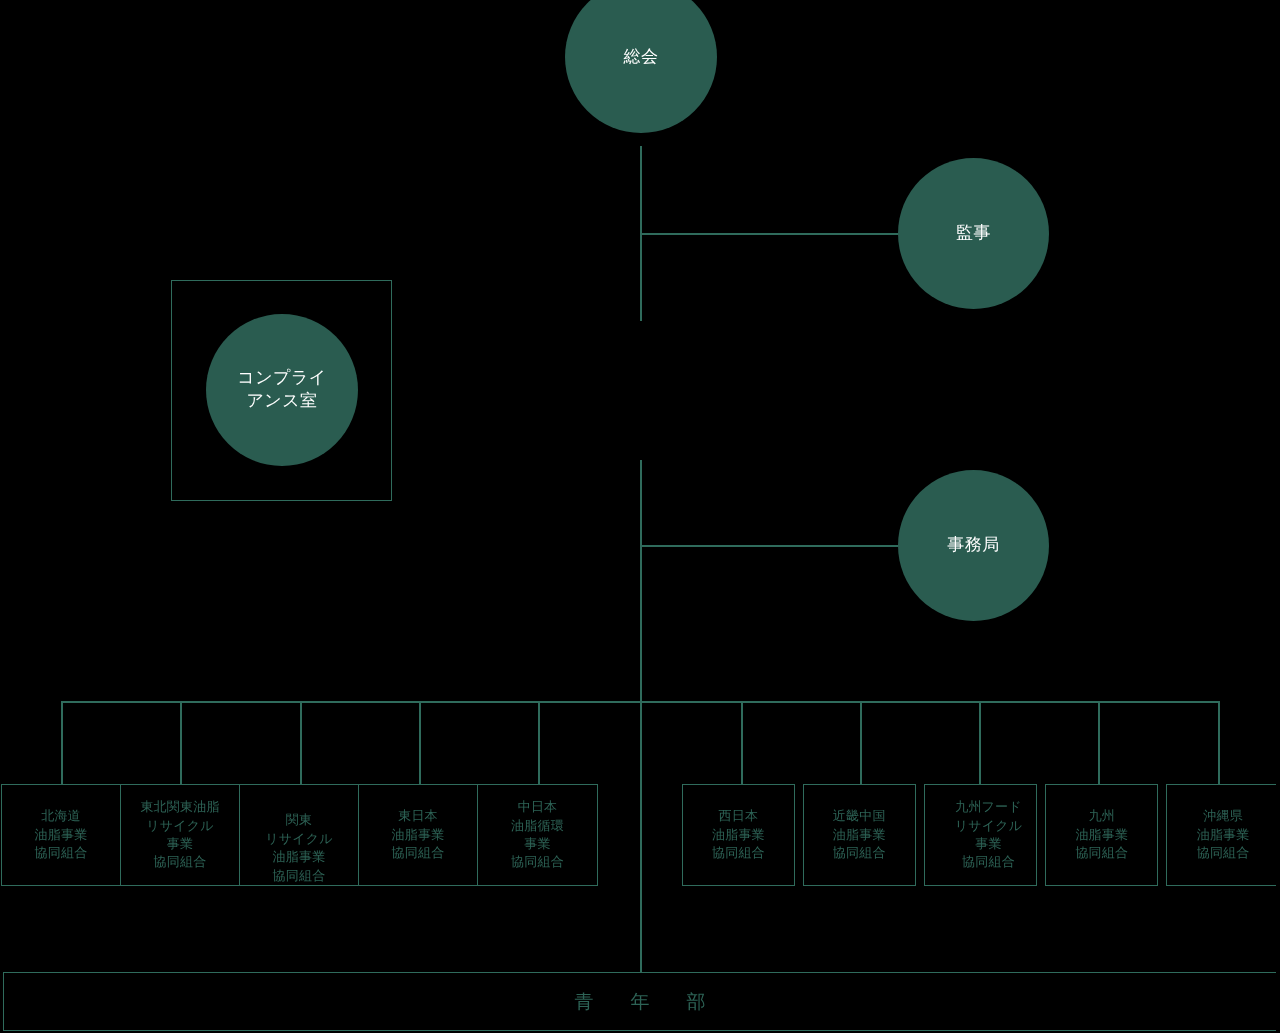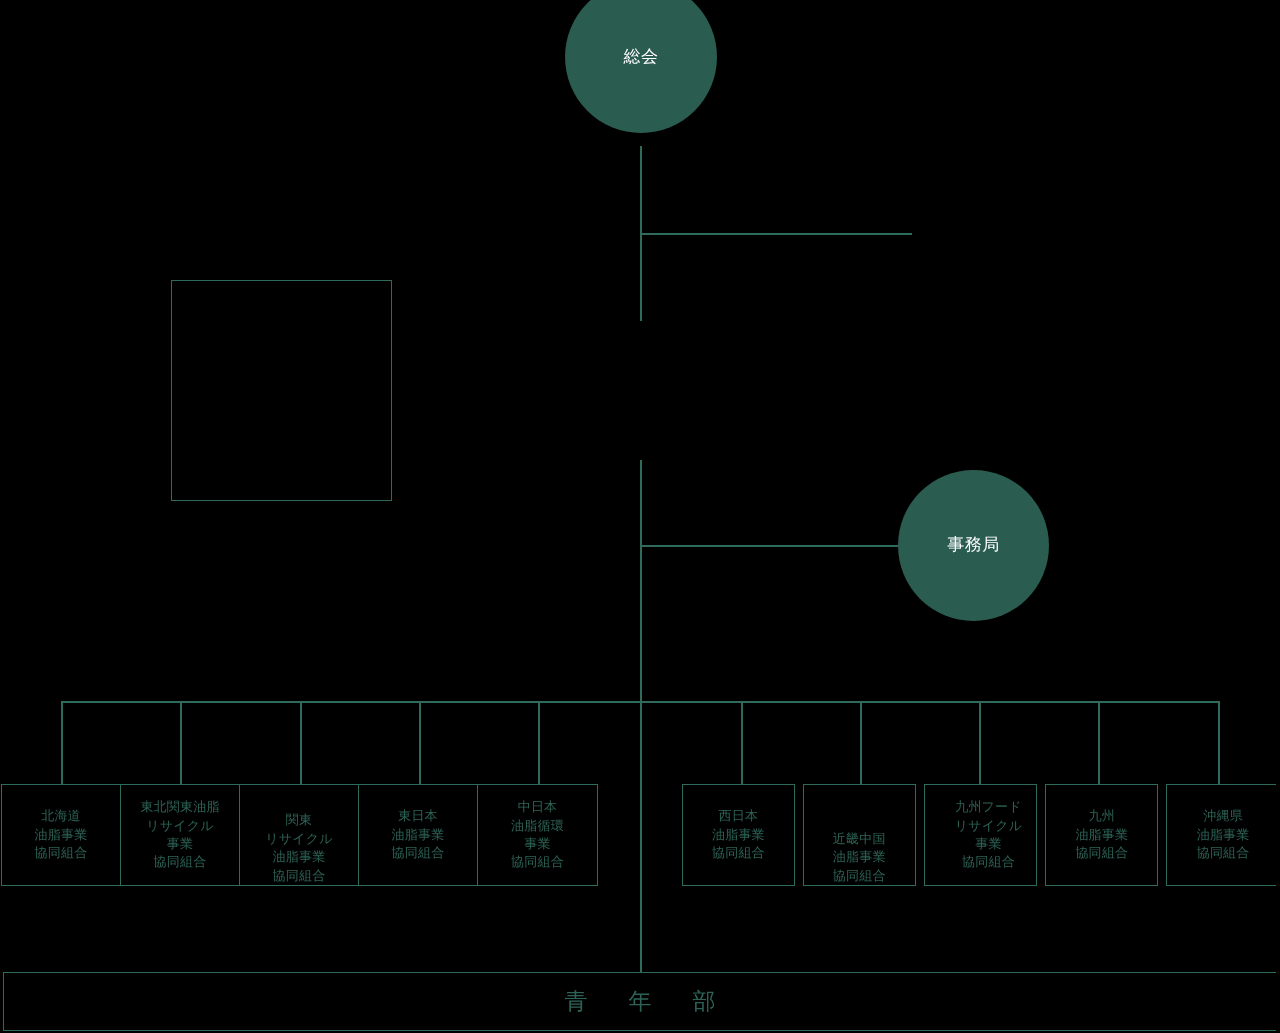--- a/index.html
+++ b/index.html
@@ -75,21 +75,21 @@
 
   
   .youth-bar {
     position: absolute;
     border: 1px solid #2f6b5c;
     box-sizing: border-box;
     display: flex;
     align-items: center;
     justify-content: center;
     color: #2d6356;
-    font-size: 23px;
+    font-size: 19px;
     letter-spacing: 9px;
     text-indent: 9px;
     z-index: 2;
   }
 </style>
 </head>
 <body>
 
 <div id="chart-root">
 
@@ -114,27 +114,34 @@
   <div class="line v" style="left:741px; top:701px; height:83px;"></div>
   <div class="line v" style="left:860px; top:701px; height:83px;"></div>
   <div class="line v" style="left:979px; top:701px; height:83px;"></div>
   <div class="line v" style="left:1098px; top:701px; height:83px;"></div>
   <div class="line v" style="left:1218px; top:701px; height:83px;"></div>
 
   <div class="node-circle" style="left:565px; top:-19px; width:152px; height:152px;">
     <span class="label">総会</span>
   </div>
 
+  <div class="node-circle" style="left:898px; top:158px; width:151px; height:151px;">
+    <span class="label">監事</span>
+  </div>
 
 
   <div class="node-circle" style="left:898px; top:470px; width:151px; height:151px;">
     <span class="label">事務局</span>
   </div>
 
   <div class="frame-box" style="left:171px; top:280px; width:221px; height:221px;"></div>
+  <div class="node-circle" style="left:206px; top:314px; width:152px; height:152px;">
+    <span class="label">コンプライ
+アンス室</span>
+  </div>
 
   <div class="leaf-group" style="left:1px; top:784px; width:598px; height:102px;">
     <div class="leaf-box" style="width:120px;">
       <span>北海道
 油脂事業
 協同組合</span>
     </div>
     <div class="leaf-box" style="width:120px;">
       <span>東北関東油脂
 リサイクル
@@ -159,21 +166,21 @@
 協同組合</span>
     </div>
   </div>
 
   <div class="leaf-group" style="left:682px; top:784px; width:598px; height:102px;gap:9px;">
     <div class="leaf-box" style="width:120px;">
       <span>西日本
 油脂事業
 協同組合</span>
     </div>
-    <div class="leaf-box" style="width:120px;align-items:flex-end;">
+    <div class="leaf-box" style="width:120px;">
       <span>近畿中国
 油脂事業
 協同組合</span>
     </div>
     <div class="leaf-box" style="width:120px;padding-left:16px;">
       <span>九州フード
 リサイクル
 事業
 協同組合</span>
     </div>

